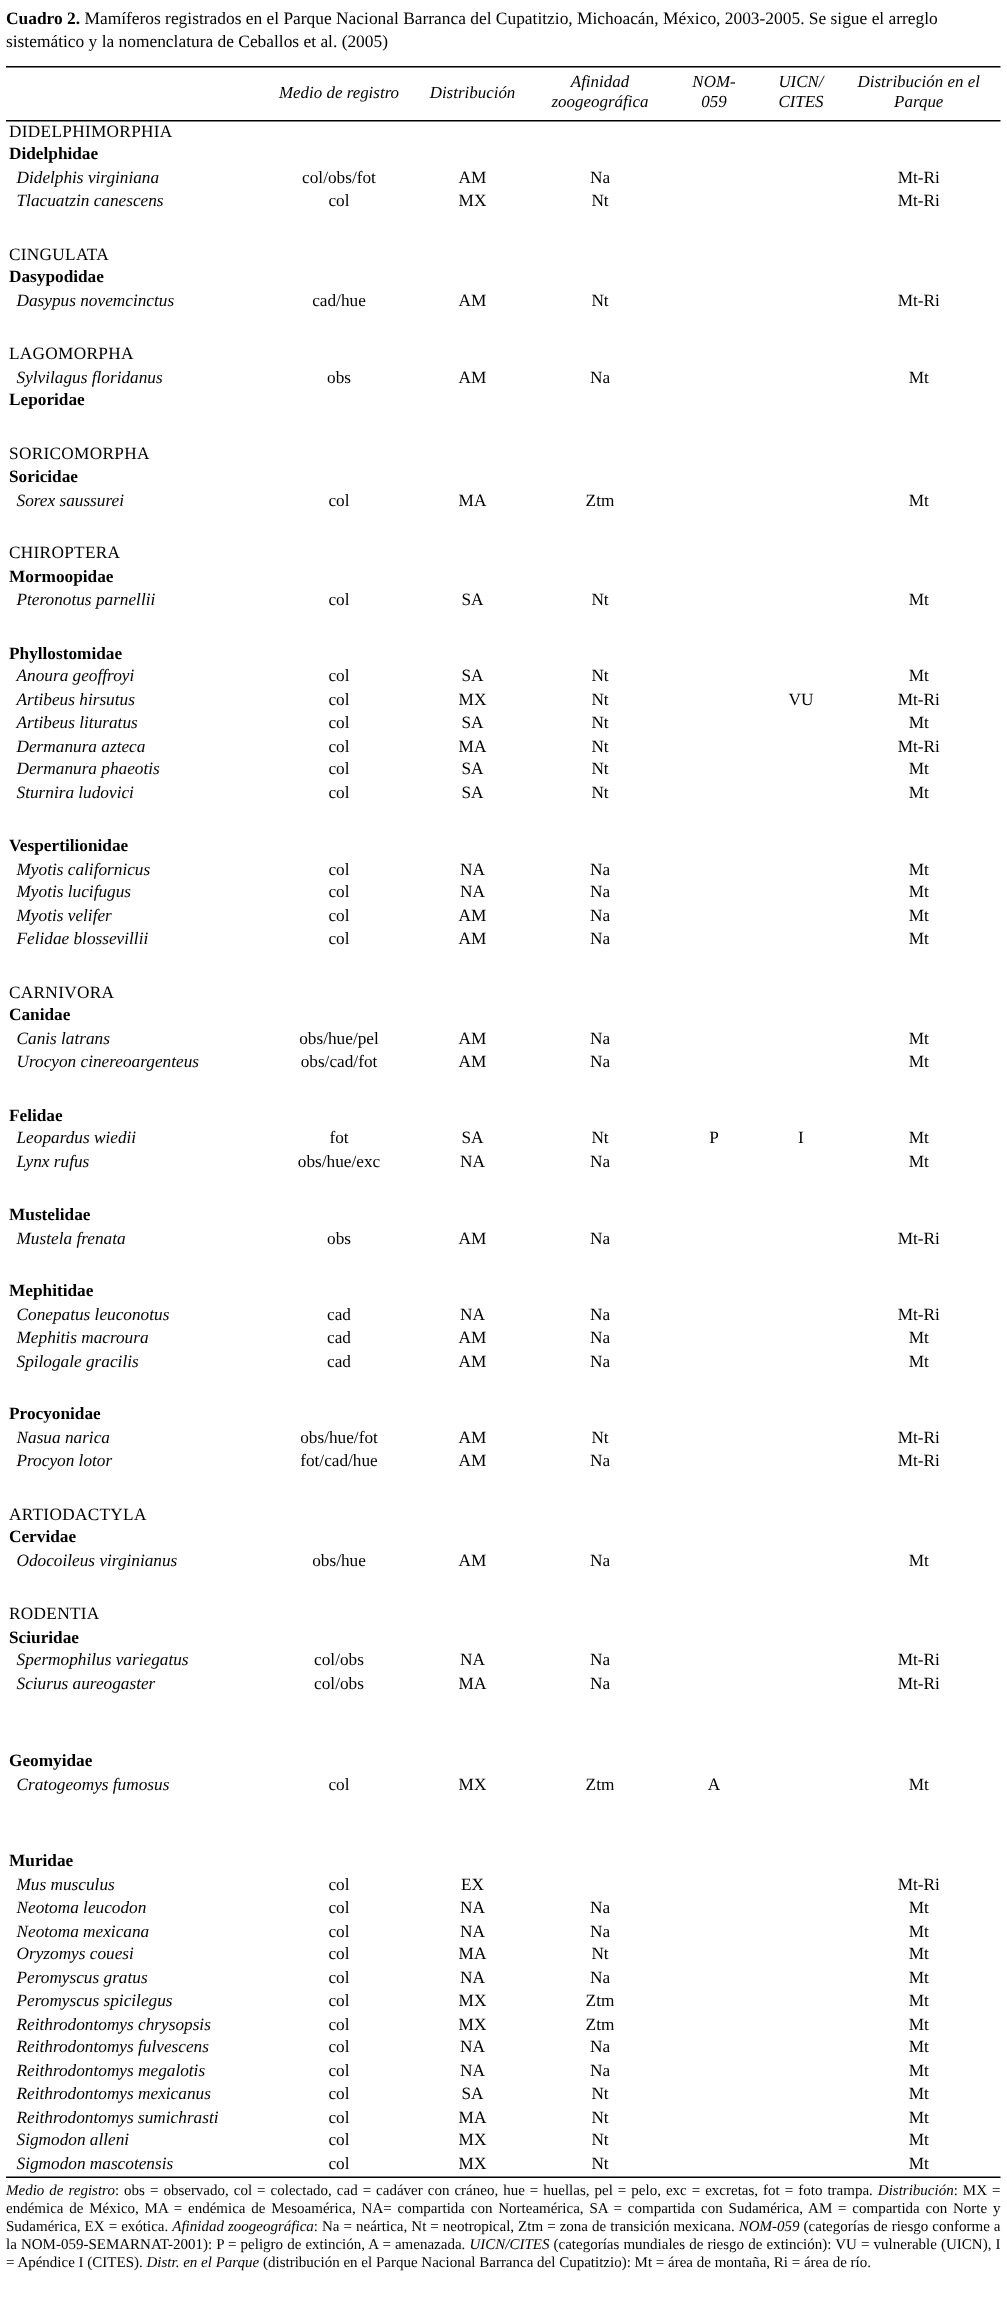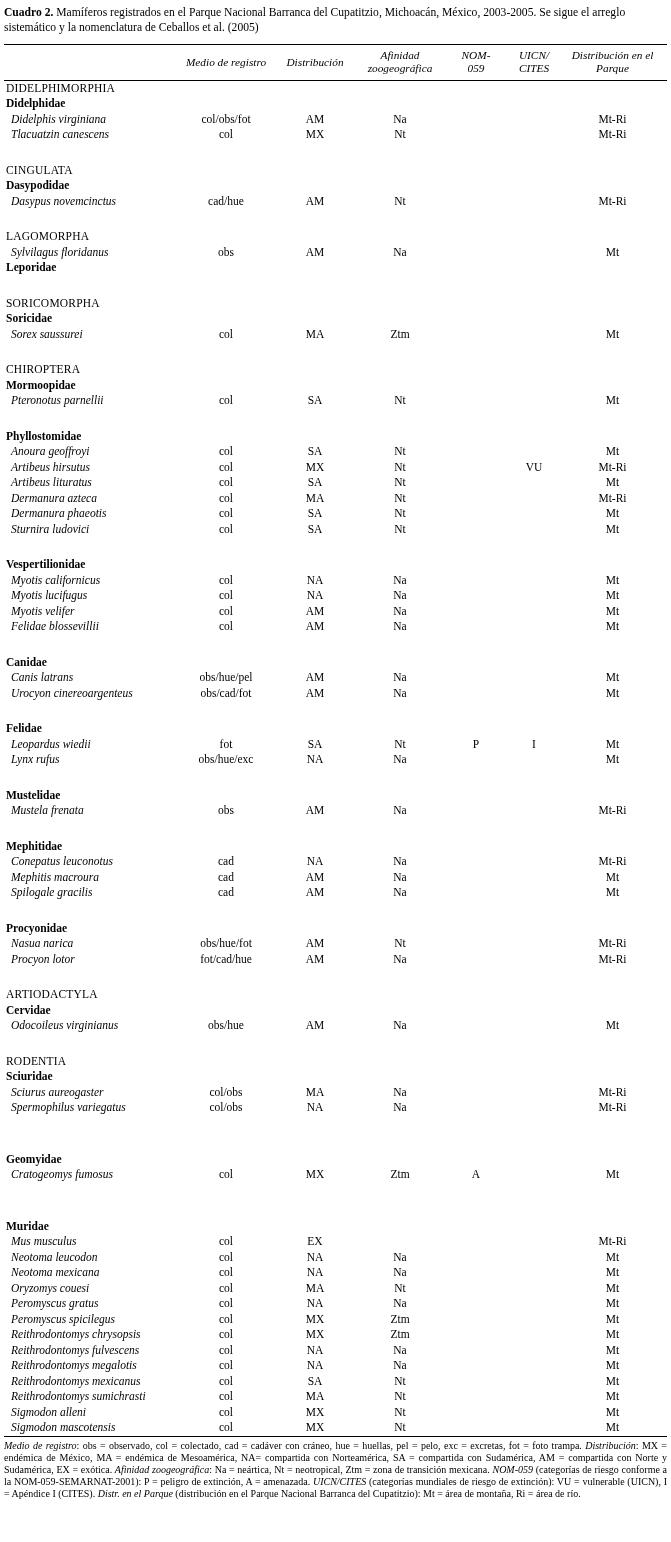--- a/index.html
+++ b/index.html
@@ -253,20 +253,23 @@
           <td class="val">AM</td>
           <td class="val">Na</td>
           <td class="val"></td>
           <td class="val"></td>
           <td class="val">Mt</td>
         </tr>
         <tr>
           <td colspan="7" class="spacer"></td>
         </tr>
         <tr>
+          <td colspan="7" class="order">CARNIVORA</td>
+        </tr>
+        <tr>
           <td colspan="7" class="family">Canidae</td>
         </tr>
         <tr>
           <td class="species">Canis latrans</td>
           <td class="val">obs/hue/pel</td>
           <td class="val">AM</td>
           <td class="val">Na</td>
           <td class="val"></td>
           <td class="val"></td>
           <td class="val">Mt</td>
@@ -395,34 +398,34 @@
           <td class="val">Mt</td>
         </tr>
         <tr>
           <td colspan="7" class="spacer"></td>
         </tr>
         <tr>
           <td colspan="7" class="order">RODENTIA</td>
         </tr>
         <tr>
           <td colspan="7" class="family">Sciuridae</td>
+        </tr>
+        <tr>
+          <td class="species">Spermophilus variegatus</td>
+          <td class="val">col/obs</td>
+          <td class="val">NA</td>
+          <td class="val">Na</td>
+          <td class="val"></td>
+          <td class="val"></td>
+          <td class="val">Mt-Ri</td>
         </tr>
         <tr>
           <td class="species">Sciurus aureogaster</td>
           <td class="val">col/obs</td>
           <td class="val">MA</td>
-          <td class="val">Na</td>
-          <td class="val"></td>
-          <td class="val"></td>
-          <td class="val">Mt-Ri</td>
-        </tr>
-        <tr>
-          <td class="species">Spermophilus variegatus</td>
-          <td class="val">col/obs</td>
-          <td class="val">NA</td>
           <td class="val">Na</td>
           <td class="val"></td>
           <td class="val"></td>
           <td class="val">Mt-Ri</td>
         </tr>
         <tr>
           <td colspan="7" class="spacer large"></td>
         </tr>
         <tr>
           <td colspan="7" class="family">Geomyidae</td>

